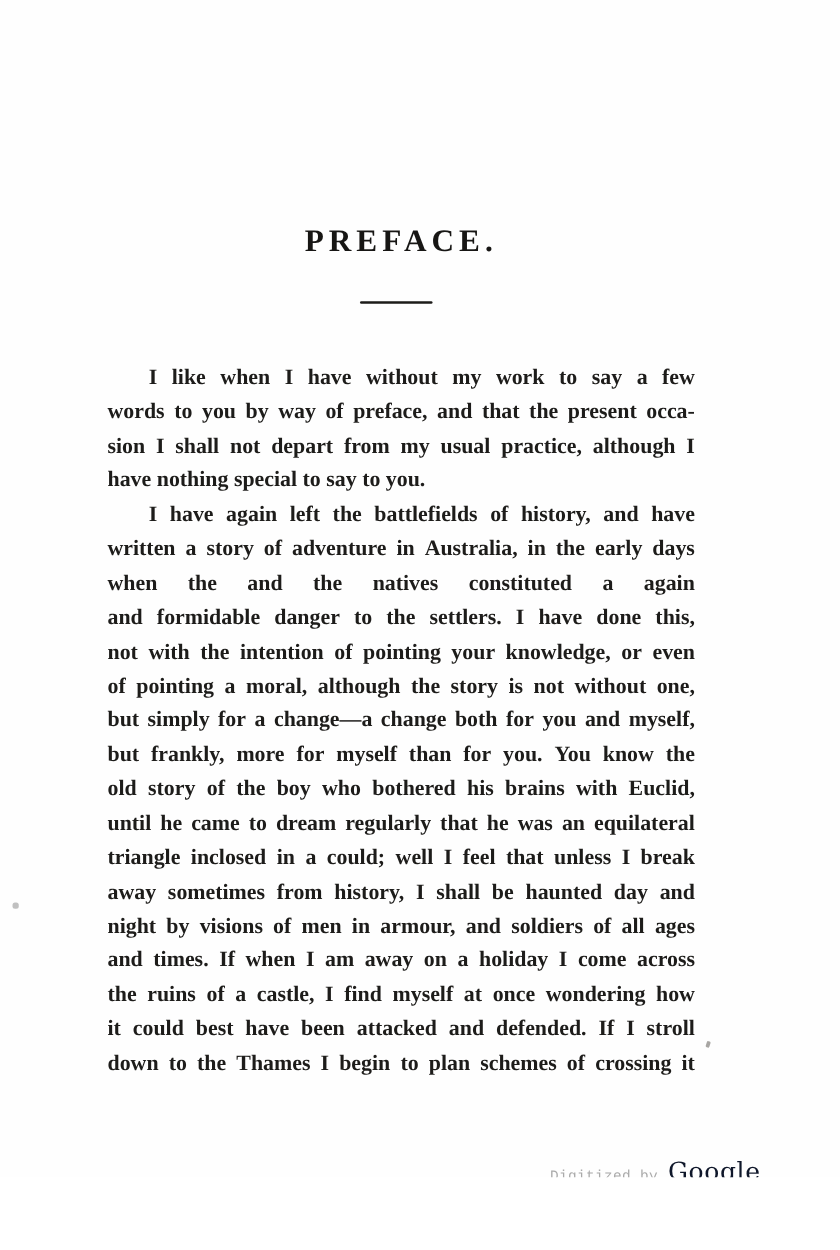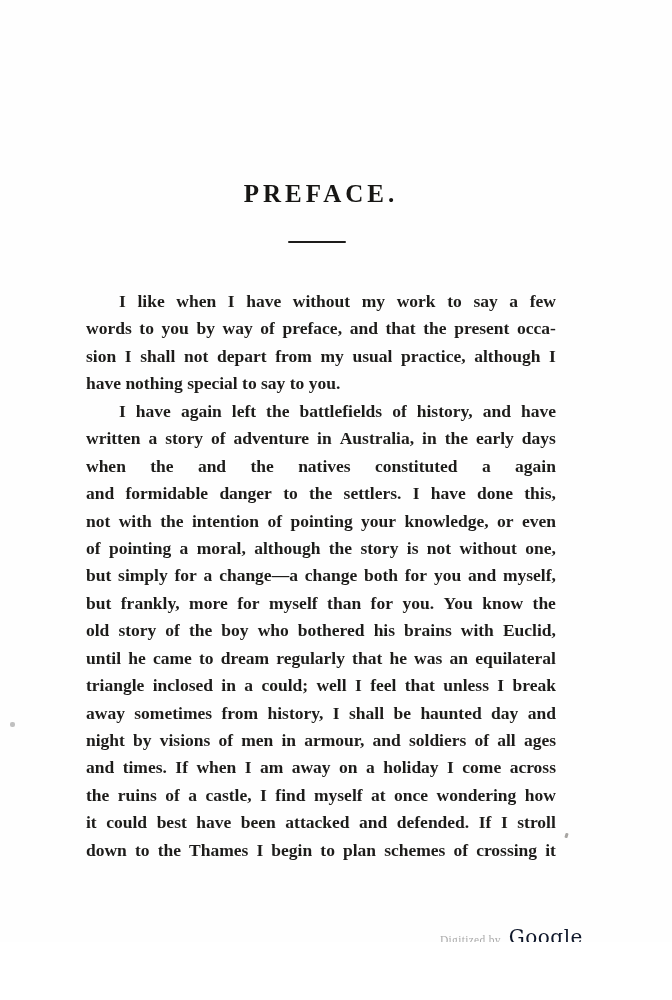--- a/index.html
+++ b/index.html
@@ -60,21 +60,21 @@
     white-space:normal;
   }
   .watermark{
     position:absolute;
     left:440px;top:925px;
     display:flex;
     align-items:baseline;
     user-select:none;
   }
   .wm-prefix{
-    font-family:Liberation Serif, serif;
+    font-family:Liberation Mono, monospace;
     font-size:11.5px;
     color:#aaaaaa;
     letter-spacing:0.3px;
   }
   .wm-brand{
     font-family:"DejaVu Serif",serif;
     font-size:20px;
     color:#0f172a;
     margin-left:8px;
     letter-spacing:0.5px;

